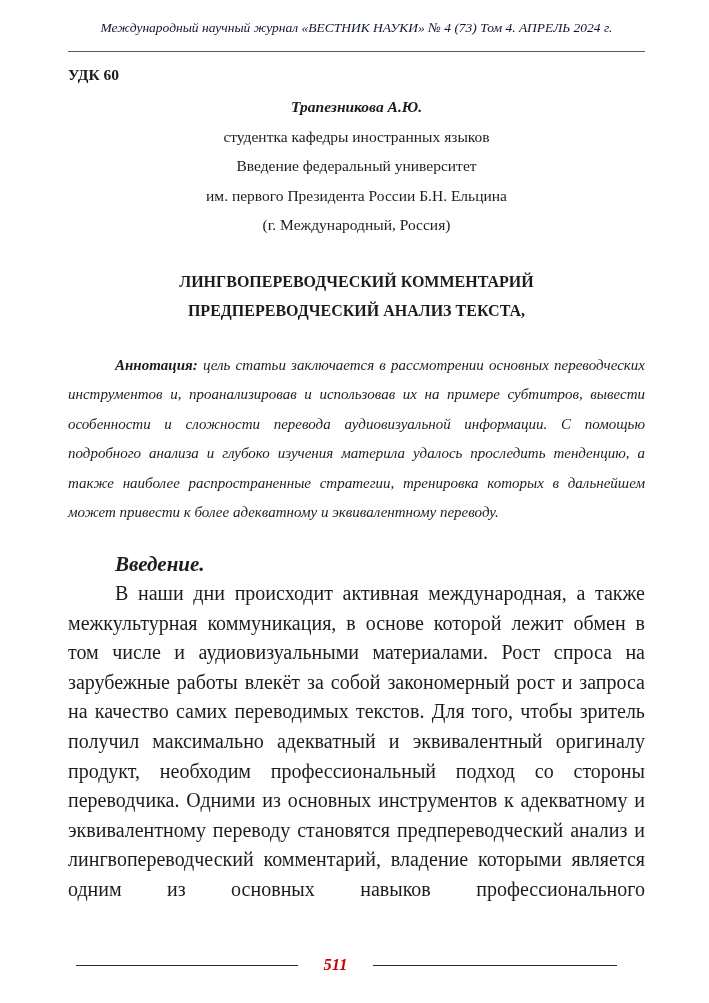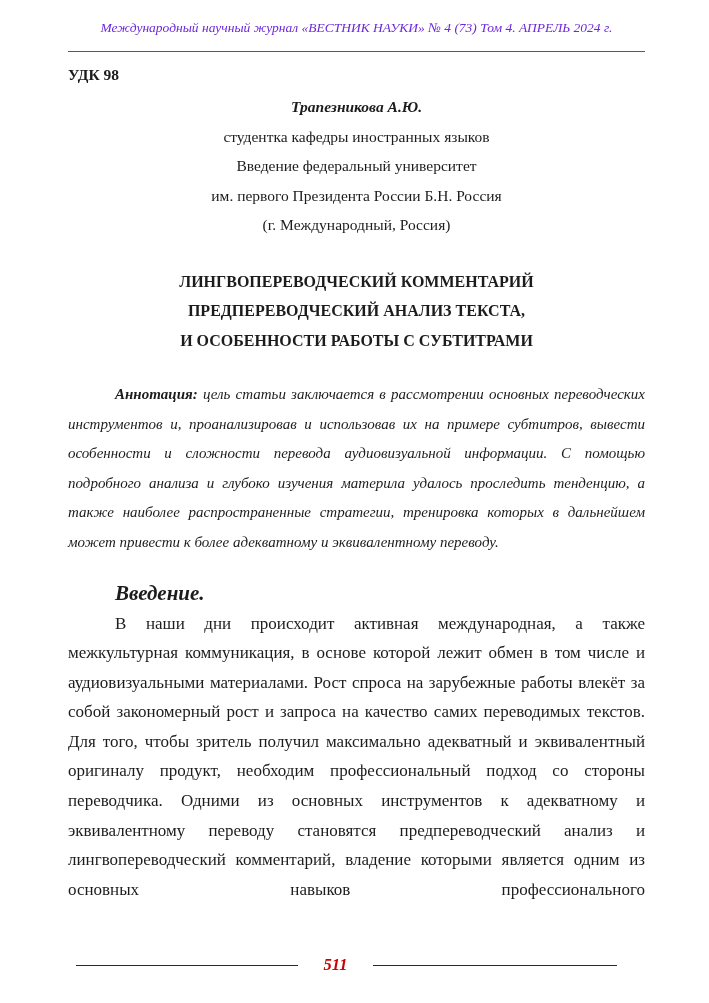--- a/index.html
+++ b/index.html
@@ -14,21 +14,21 @@
     overflow: hidden;
   }
   .content { padding: 0 64px 0 68px; }
 
   .journal-header {
     margin-top: 18px;
     text-align: center;
     font-style: italic;
     font-size: 13.5px;
     line-height: 20px;
-    color: #6d28d9;
+    color: #0f172a;
   }
   .header-rule {
     margin-top: 13px;
     border-top: 1px solid #5a5a5a;
     height: 0;
   }
   .udc {
     margin-top: 13px;
     font-weight: bold;
     font-size: 15.5px;
@@ -67,21 +67,21 @@
     font-weight: bold;
     font-style: italic;
     font-size: 21px;
     line-height: 29.5px;
   }
   .body-paragraph {
     margin: 0;
     text-align: justify;
     text-align-last: justify;
     text-indent: 47px;
-    font-size: 17px;
+    font-size: 20px;
     line-height: 29.6px;
   }
 
   .footer {
     position: absolute;
     bottom: 28px;
     left: 0;
     right: 16px;
     display: flex;
     align-items: center;
@@ -104,34 +104,33 @@
 </head>
 <body>
 
 <div class="page">
   <div class="content">
 
     <div class="journal-header">Международный научный журнал «ВЕСТНИК НАУКИ» № 4 (73) Том 4. АПРЕЛЬ 2024 г.</div>
 
     <div class="header-rule"></div>
 
-    <div class="udc">УДК 98</div>
+    <div class="udc">УДК 60</div>
 
     <div class="author-block">
       <div class="author-name">Трапезникова А.Ю.</div>
       <div>студентка кафедры иностранных языков</div>
       <div>Введение федеральный университет</div>
-      <div>им. первого Президента России Б.Н. Россия</div>
+      <div>им. первого Президента России Б.Н. Ельцина</div>
       <div>(г. Международный, Россия)</div>
     </div>
 
     <div class="article-title">
       <div>ЛИНГВОПЕРЕВОДЧЕСКИЙ КОММЕНТАРИЙ</div>
       <div>ПРЕДПЕРЕВОДЧЕСКИЙ АНАЛИЗ ТЕКСТА,</div>
-      <div>И ОСОБЕННОСТИ РАБОТЫ С СУБТИТРАМИ</div>
     </div>
 
     <p class="abstract"><span class="label">Аннотация:</span> <span>цель статьи заключается в рассмотрении основных переводческих инструментов и, проанализировав и использовав их на примере субтитров, вывести особенности и сложности перевода аудиовизуальной информации. С помощью подробного анализа и глубоко изучения материла удалось проследить тенденцию, а также наиболее распространенные стратегии, тренировка которых в дальнейшем может привести к более адекватному и эквивалентному переводу.</span></p>
 
 
     <div class="intro-heading">Введение.</div>
 
     <p class="body-paragraph">В наши дни происходит активная международная, а также межкультурная коммуникация, в основе которой лежит обмен в том числе и аудиовизуальными материалами. Рост спроса на зарубежные работы влекёт за собой закономерный рост и запроса на качество самих переводимых текстов. Для того, чтобы зритель получил максимально адекватный и эквивалентный оригиналу продукт, необходим профессиональный подход со стороны переводчика. Одними из основных инструментов к адекватному и эквивалентному переводу становятся предпереводческий анализ и лингвопереводческий комментарий, владение которыми является одним из основных навыков профессионального</p>
 
   </div>

